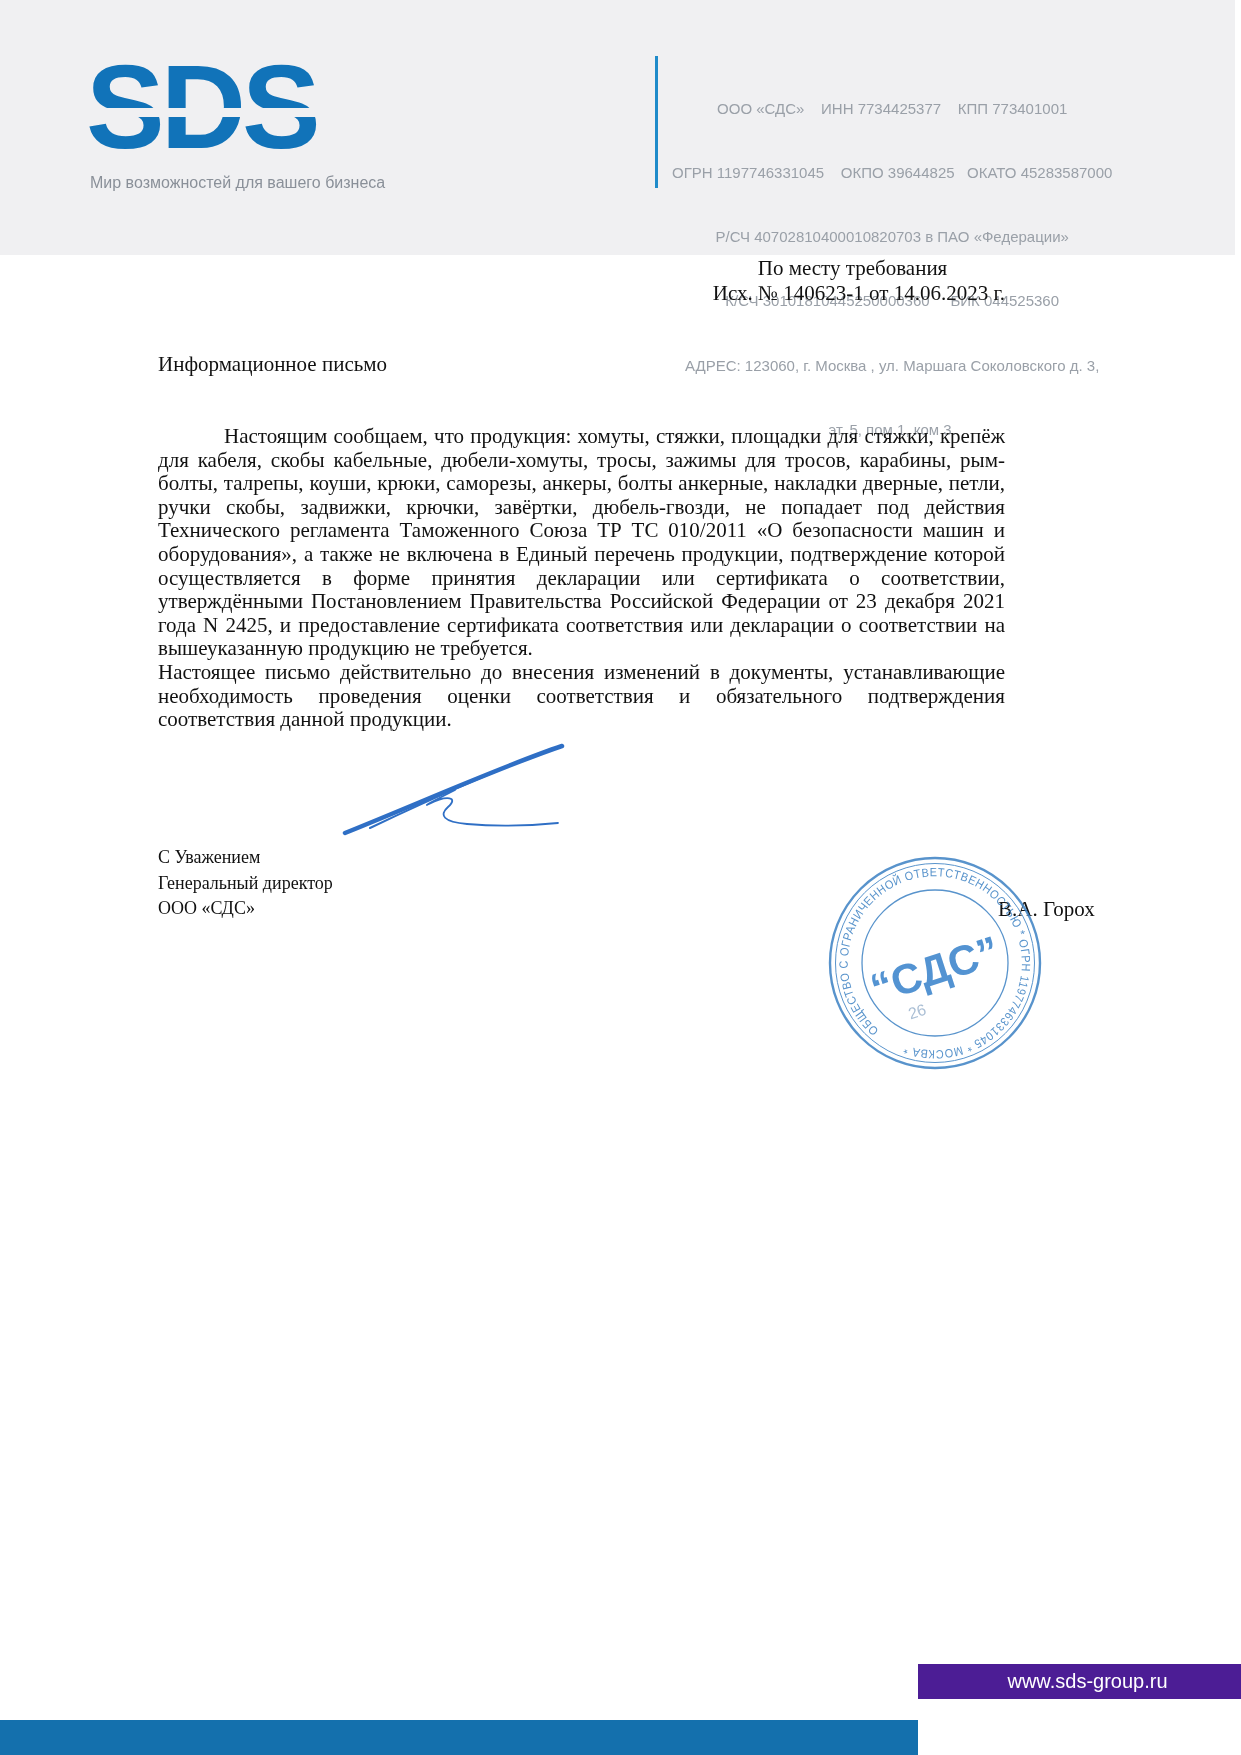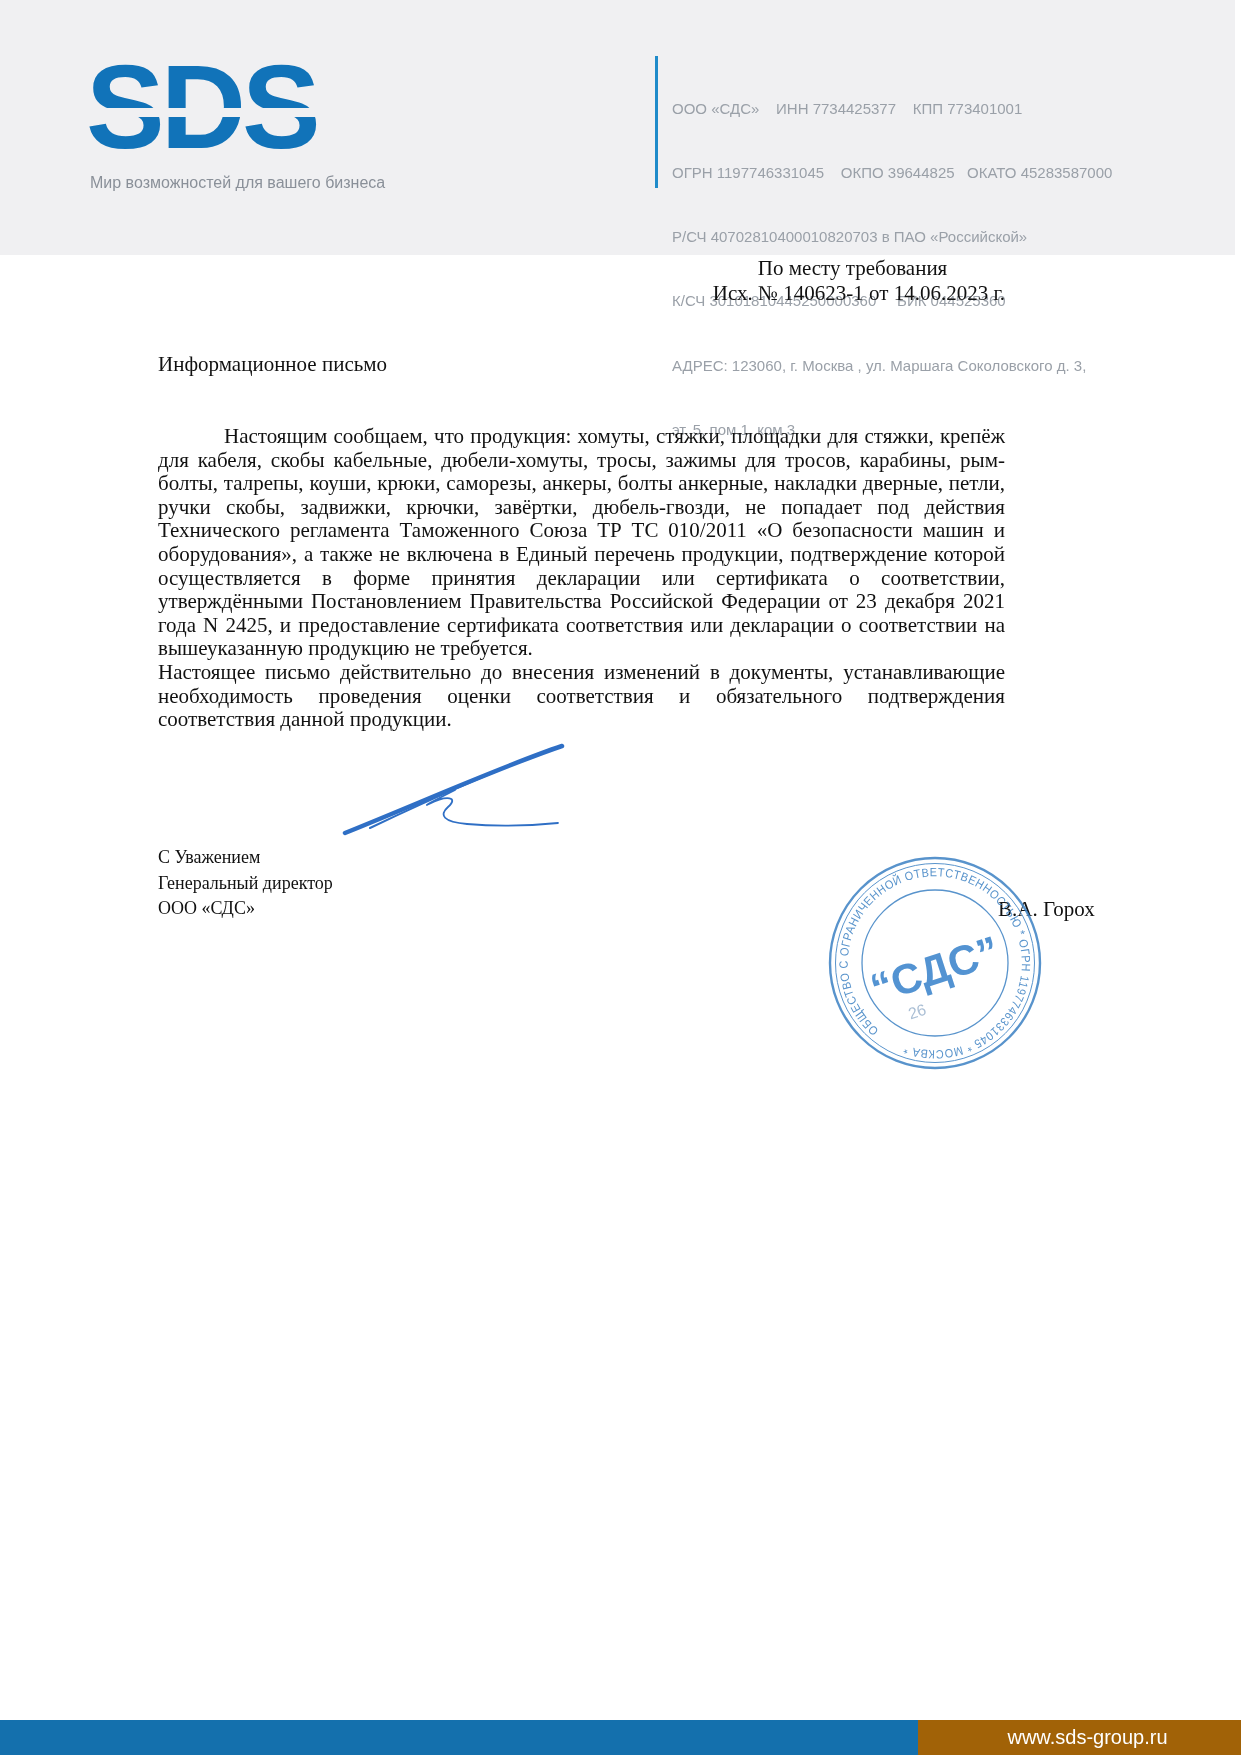--- a/index.html
+++ b/index.html
@@ -26,21 +26,21 @@
     position:absolute; left:90px; top:174px;
     font-family:"Liberation Sans", sans-serif; font-size:16px; color:#8a9099;
   }
   .sep-line {
     position:absolute; left:655px; top:56px; width:3px; height:132px;
     background:#1f8bca;
   }
   .company-details {
     position:absolute; left:672px; top:55px;
     font-family:"Liberation Sans", sans-serif; font-size:15px;
-    line-height:21.4px; color:#9aa0a8; white-space:pre;
+    line-height:21.4px; color:#9aa0a8; white-space:pre;text-align:center;
   }
   
   .letter-meta {
     position:absolute; left:700px; top:256px; width:305px;
     text-align:right; font-size:21px; line-height:25px;
   }
   .letter-meta .recipient { text-align:center; }
   
   .letter-title {
     position:absolute; left:158px; top:352px; width:847px;
@@ -59,41 +59,41 @@
   }
   .signer-name { position:absolute; left:998px; top:897px; font-size:21px; }
   .signature-svg { position:absolute; left:325px; top:737px; }
   .stamp-svg { position:absolute; left:827px; top:855px; opacity:0.88; }
   
   .footer-left {
     position:absolute; left:0; top:1720px; width:918px; height:35px;
     background:#1470ad;
   }
   .footer-right {
-    position:absolute; left:918px; top:1720px; width:323px; height:35px;
-    background:#a16207; display:flex; align-items:center; justify-content:center;
+    position:absolute; left:918px; top:1664px; width:323px; height:35px;
+    background:#4c1d95; display:flex; align-items:center; justify-content:center;
     font-family:"Liberation Sans", sans-serif; font-size:20px; color:#ffffff;padding-left:16px;
   }
 </style>
 </head>
 <body>
 
 <div class="page">
 
   <div class="letterhead">
     <div class="logo">
       <div class="logo-text">SDS</div>
       <div class="logo-stripe"></div>
     </div>
     <div class="tagline">Мир возможностей для вашего бизнеса</div>
     <div class="sep-line"></div>
     <div class="company-details">
       <div>ООО «СДС»    ИНН 7734425377    КПП 773401001</div>
       <div>ОГРН 1197746331045    ОКПО 39644825   ОКАТО 45283587000</div>
-      <div>Р/СЧ 40702810400010820703 в ПАО «Российской»</div>
+      <div>Р/СЧ 40702810400010820703 в ПАО «Федерации»</div>
       <div>К/СЧ 30101810445250000360     БИК 044525360</div>
       <div>АДРЕС: 123060, г. Москва , ул. Маршага Соколовского д. 3,</div>
       <div>эт. 5, пом.1, ком 3.</div>
     </div>
   </div>
 
   <div class="letter-meta">
     <div class="recipient">По месту требования</div>
     <div>Исх. № 140623-1 от 14.06.2023 г.</div>
   </div>

